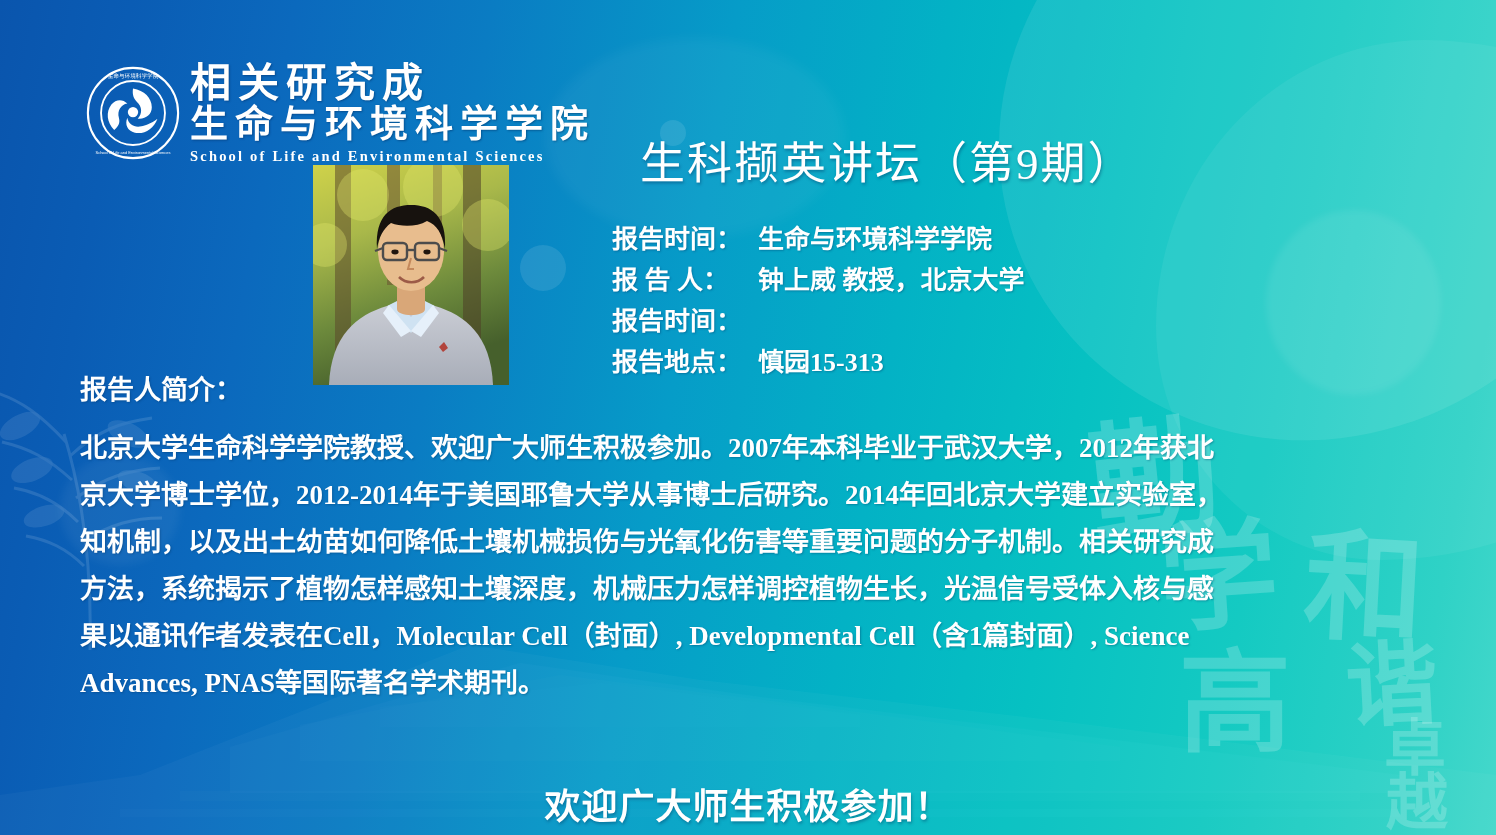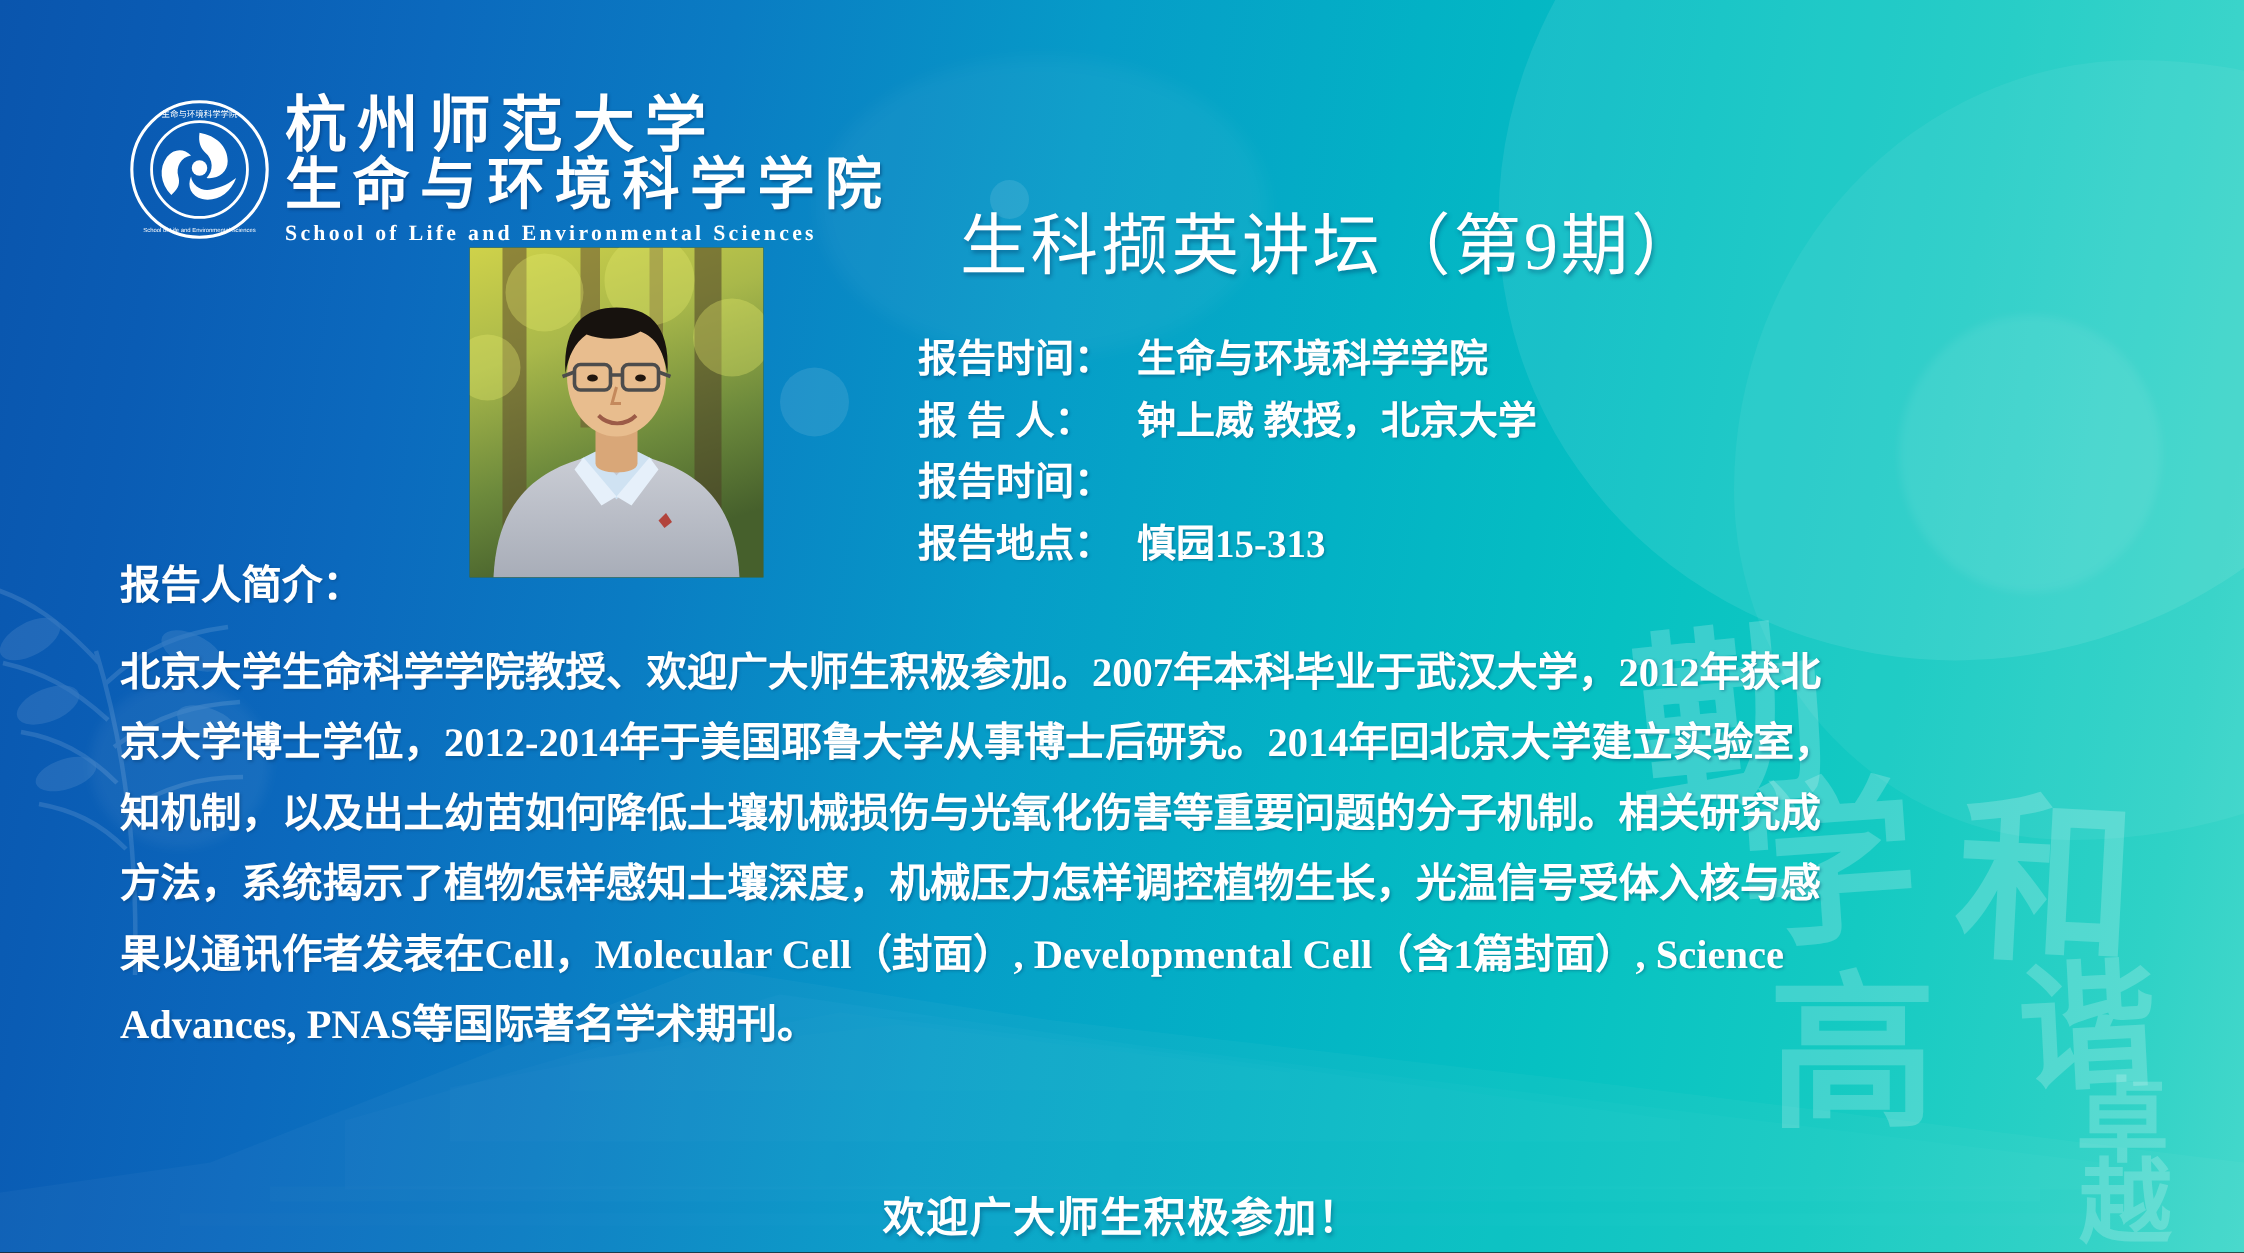--- a/index.html
+++ b/index.html
@@ -222,21 +222,21 @@
     white-space: nowrap;
     font-family: "Liberation Serif", "DejaVu Serif", serif;
     text-shadow: 1px 1px 2px rgba(0,50,95,.35);
   }
 
   
   .footer-note {
     position: absolute;
     bottom: 6px; left: 0; right: 0;
     text-align: center;
-    font-size: 28px;
+    font-size: 36px;
     font-weight: bold;
     color: #ffffff;
     letter-spacing: 1px;
     font-family: Liberation Sans, sans-serif;
     text-shadow: 1px 2px 3px rgba(0,60,100,.40);
   }
 </style>
 </head>
 <body>
 
@@ -300,21 +300,21 @@
         <circle cx="50" cy="49" r="5.5"></circle>
       </g>
       <g fill="#ffffff" font-size="6" font-family="Liberation Sans, sans-serif">
         <text x="50" y="13" text-anchor="middle">生命与环境科学学院</text>
       </g>
       <g fill="#ffffff" font-size="4.2" font-family="Liberation Sans, sans-serif">
         <text x="50" y="94" text-anchor="middle">School of Life and Environmental Sciences</text>
       </g>
     </svg>
     <span class="logo-text">
-      <span class="logo-cn-1">杭州师范大学</span>
+      <span class="logo-cn-1">相关研究成</span>
       <span class="logo-cn-2">生命与环境科学学院</span>
       <span class="logo-en">School of Life and Environmental Sciences</span>
     </span>
   </div>
 
   <div class="headline">生科撷英讲坛（第9期）</div>
 
   <div class="portrait">
     <svg width="196" height="220" viewBox="0 0 196 220">
       <defs>

